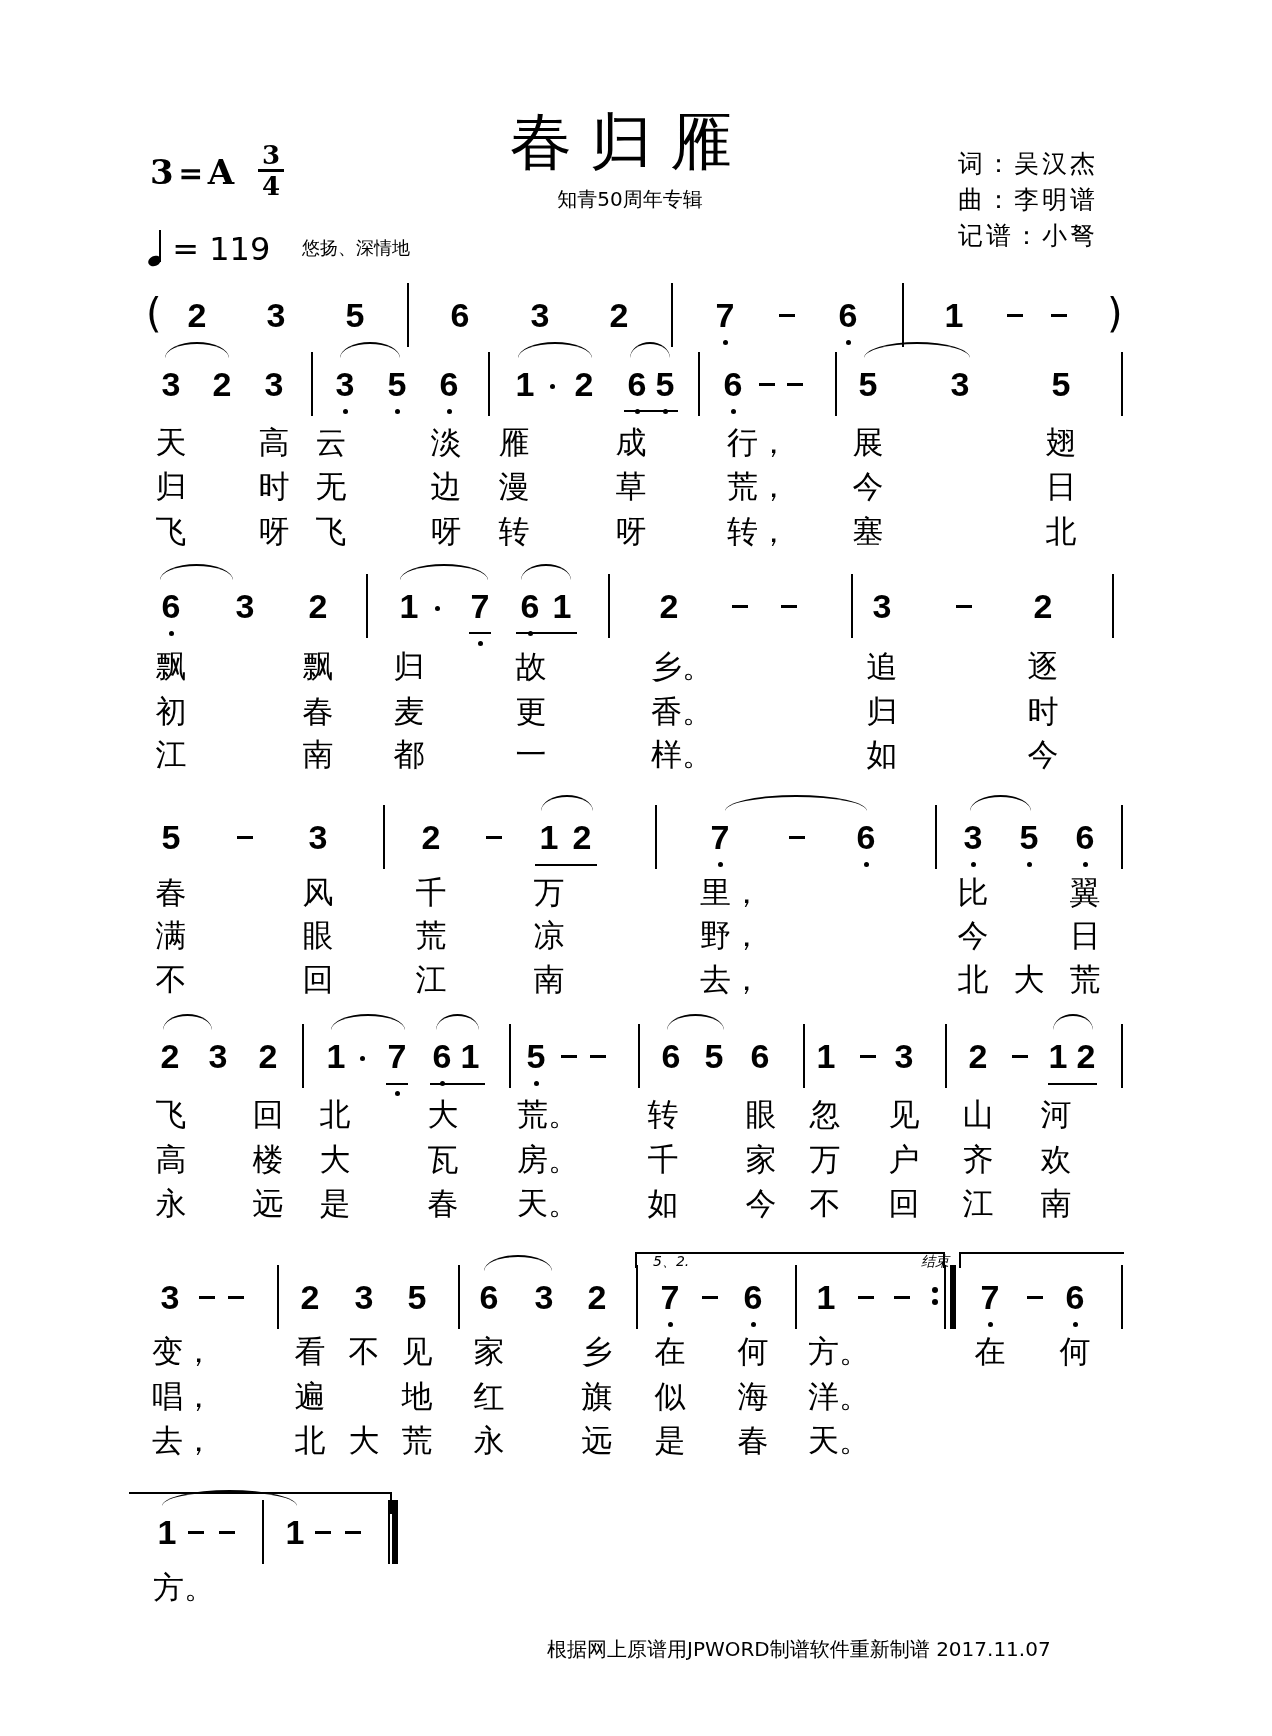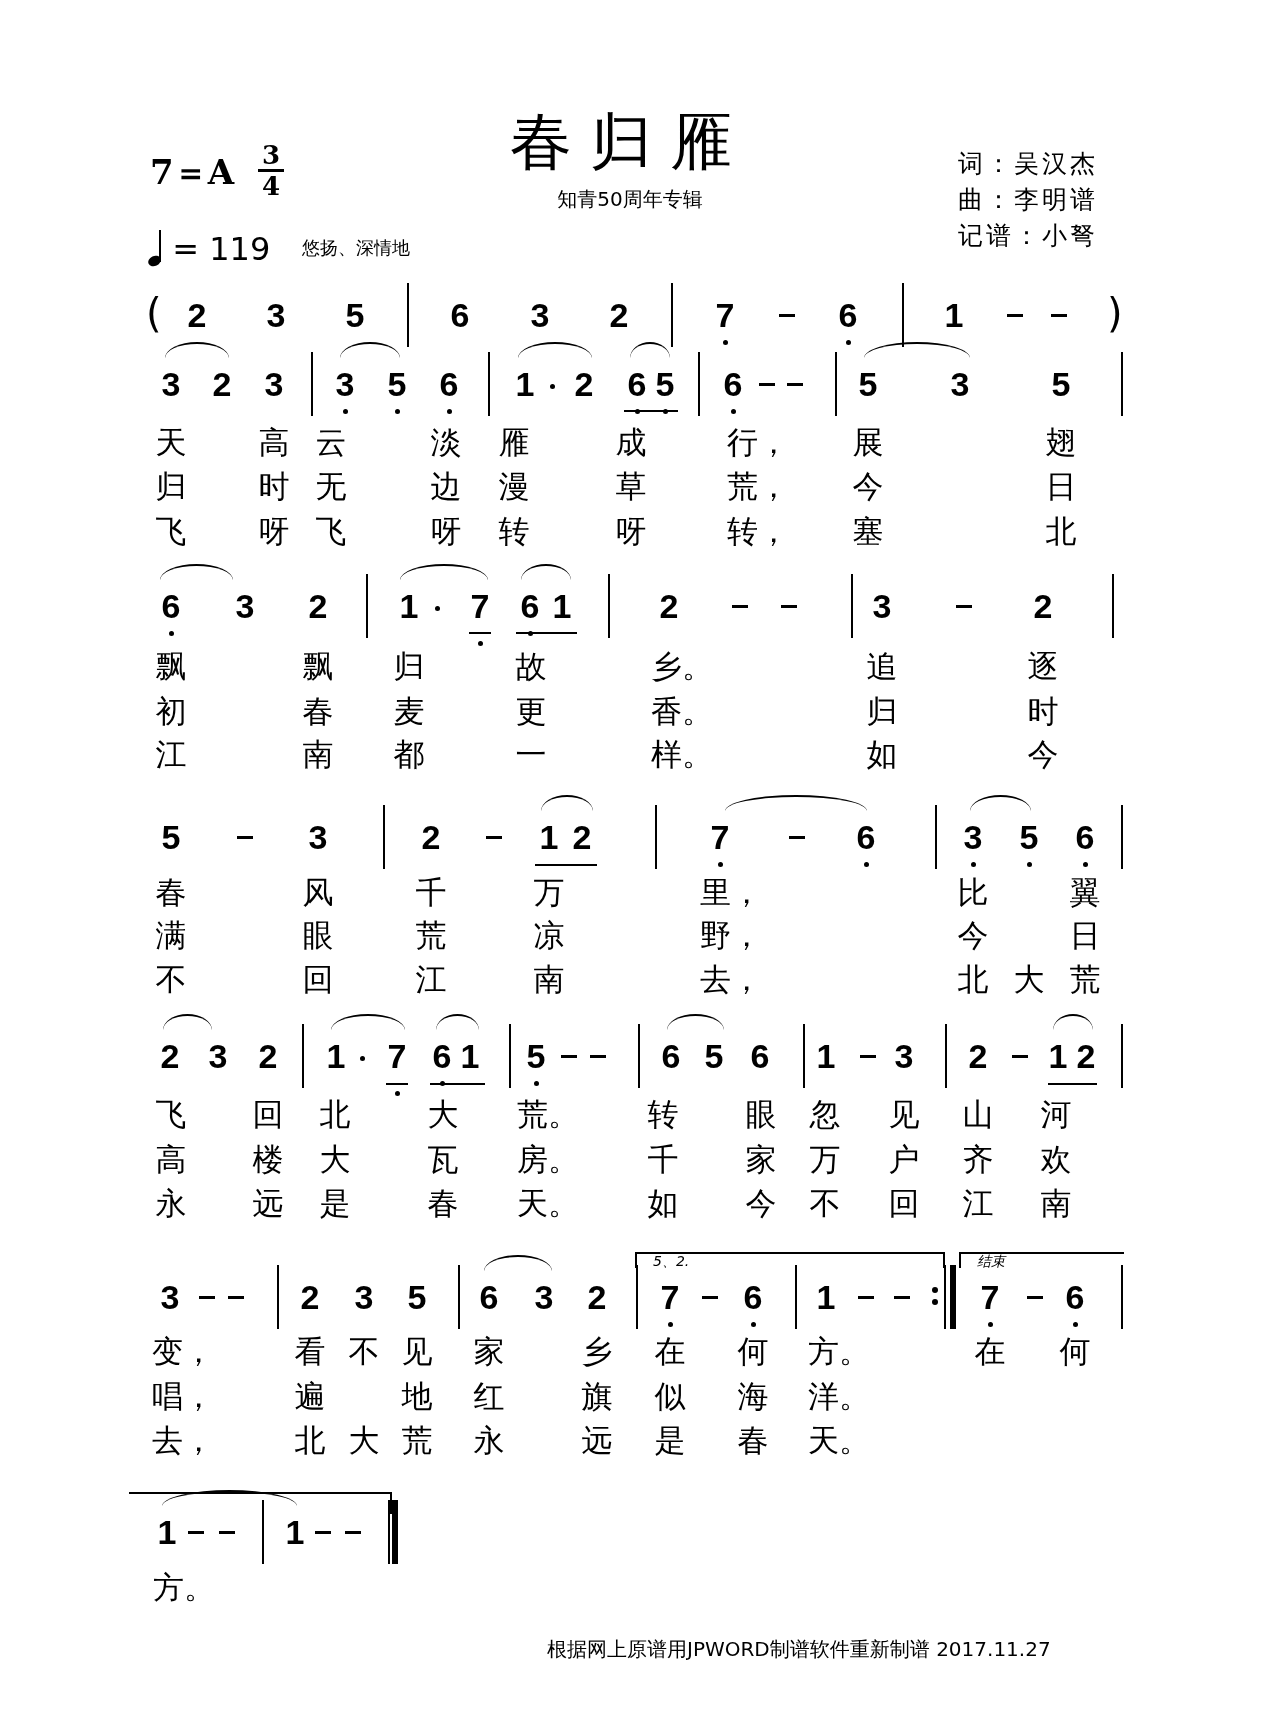--- a/index.html
+++ b/index.html
@@ -31,21 +31,21 @@
   .voltalbl { position:absolute; font-family:"DejaVu Sans", sans-serif; font-style:italic; font-size:14px; }
   .colon { position:absolute; width:6px; }
   .colon i { display:block; width:6px; height:6px; border-radius:50%; background:#000; margin:6px 0; }
   .footer { left:547px; top:1636px; font-family:"DejaVu Sans", sans-serif; font-size:20px; }
 </style>
 </head>
 <body>
 
 <div class="abs title">春归雁</div>
 <div class="abs subtitle">知青50周年专辑</div>
-<div class="abs key">7＝A</div>
+<div class="abs key">3＝A</div>
 <div class="abs timesig">
   <div>3</div>
   <div class="bar"></div>
   <div>4</div>
 </div>
 <div class="abs tempo">
   <span class="note"><span class="head"></span><span class="stem"></span></span>
   <span>= 119</span>
 </div>
 <div class="abs expr">悠扬、深情地</div>
@@ -332,21 +332,21 @@
     <div class="n" style="left: 990px; top: 1297px;">7</div>
     <div class="dot" style="left: 990px; top: 1324px;"></div>
     <div class="dash" style="left: 1035px; top: 1297px;"></div>
     <div class="n" style="left: 1075px; top: 1297px;">6</div>
     <div class="dot" style="left: 1075px; top: 1324px;"></div>
     <div class="bl" style="left: 1121px; top: 1265px; height: 64px;"></div>
     <div class="slur" style="left: 484px; top: 1255px; width: 68px;"></div>
     <div class="volta closed" style="left: 635px; top: 1252px; width: 306px; height: 14px;"></div>
     <div class="voltalbl" style="left: 653px; top: 1253px;">5、2.</div>
     <div class="volta" style="left: 959px; top: 1252px; width: 163px; height: 14px;"></div>
-    <div class="voltalbl" style="left: 977px; top: 1253px;">结束</div>
+    <div class="voltalbl" style="left: 921px; top: 1253px;">结束</div>
     <div class="ly" style="left: 184px; top: 1351px; width: 64px; transform: translate(-32px, -18px); text-align: left; padding-left: 0px;">变，</div>
     <div class="ly" style="left: 310px; top: 1351px;">看</div>
     <div class="ly" style="left: 364px; top: 1351px;">不</div>
     <div class="ly" style="left: 417px; top: 1351px;">见</div>
     <div class="ly" style="left: 489px; top: 1351px;">家</div>
     <div class="ly" style="left: 597px; top: 1351px;">乡</div>
     <div class="ly" style="left: 670px; top: 1351px;">在</div>
     <div class="ly" style="left: 753px; top: 1351px;">何</div>
     <div class="ly" style="left: 840px; top: 1351px; width: 64px; transform: translate(-32px, -18px); text-align: left; padding-left: 0px;">方。</div>
     <div class="ly" style="left: 990px; top: 1351px;">在</div>
@@ -375,13 +375,13 @@
     <div class="n" style="left: 295px; top: 1532px;">1</div>
     <div class="dash" style="left: 323px; top: 1532px;"></div>
     <div class="dash" style="left: 353px; top: 1532px;"></div>
     <div class="slur" style="left: 162px; top: 1490px; width: 135px;"></div>
     <div class="ly" style="left: 185px; top: 1587px; width: 64px; transform: translate(-32px, -18px); text-align: left; padding-left: 0px;">方。</div>
     <div class="volta closed" style="left: 129px; top: 1492px; width: 261px; height: 20px; border-left: none;"></div>
     <div class="bl" style="left: 388px; top: 1500px; height: 64px;"></div>
     <div class="blthick" style="left: 392px; top: 1500px; height: 64px;"></div>
   </div>
 
-<div class="abs footer">根据网上原谱用JPWORD制谱软件重新制谱   2017.11.27</div>
+<div class="abs footer">根据网上原谱用JPWORD制谱软件重新制谱   2017.11.07</div>
 
 </body></html>

